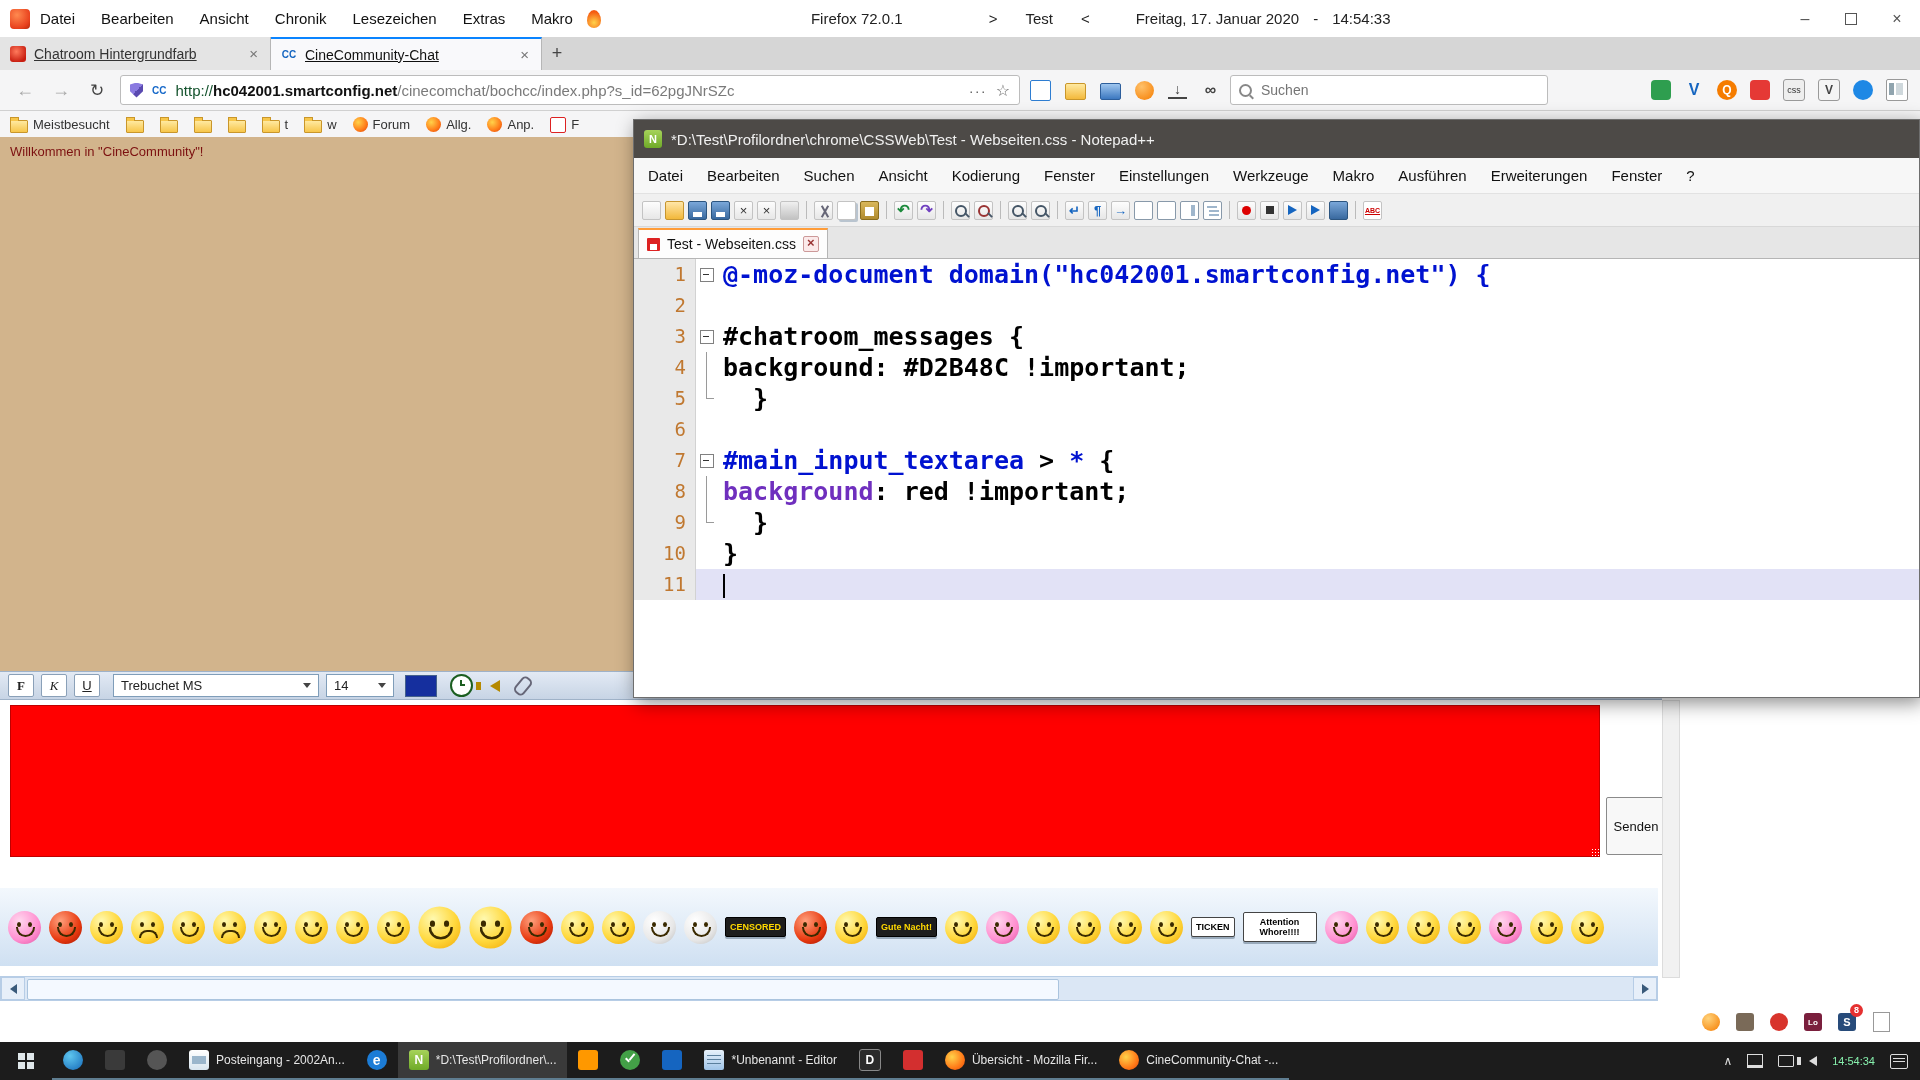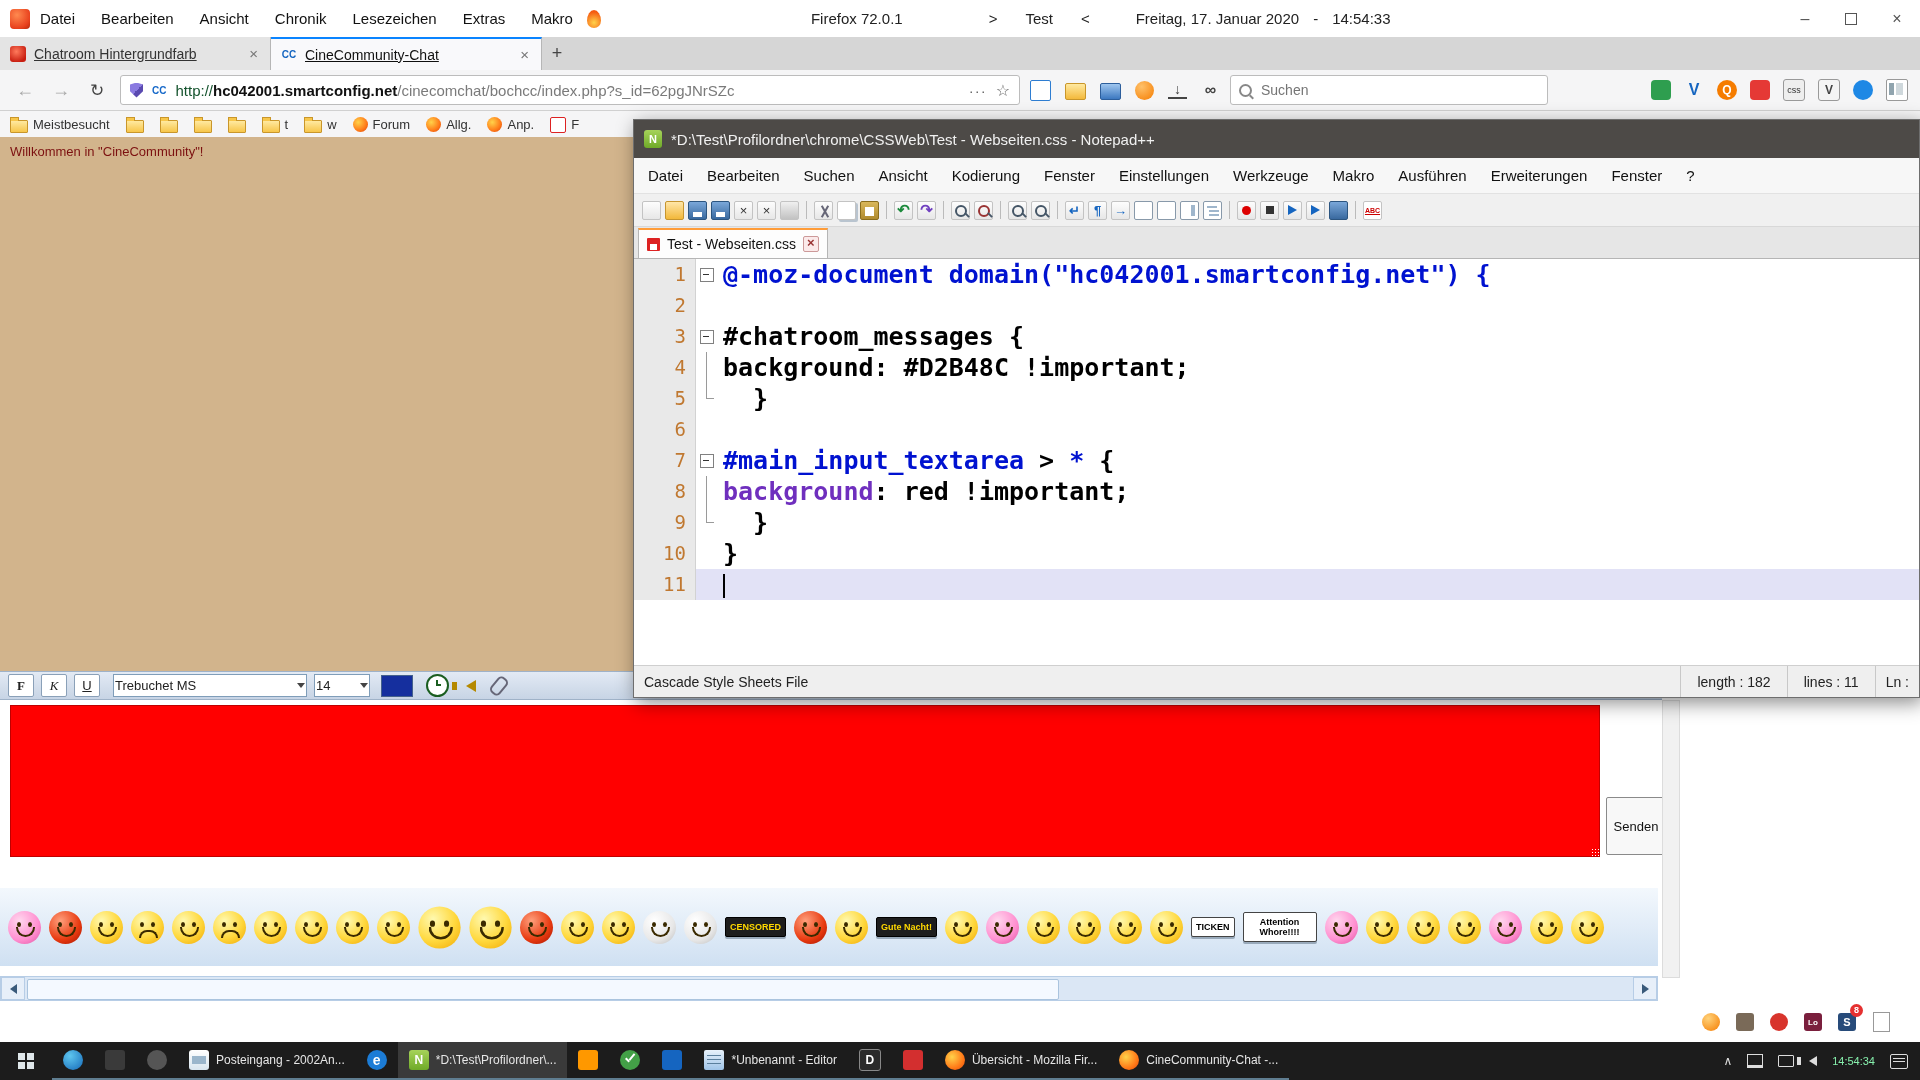--- a/index.html
+++ b/index.html
@@ -94,21 +94,21 @@
   .welcome-text{position:absolute;left:10px;top:7px;font-size:13px;color:#7c1010;}
   .chat-toolbar{position:absolute;left:0;top:534px;width:1662px;height:29px;
       background:linear-gradient(#e3eaf4,#c7d4e5);border-top:1px solid #9fb2c8;border-bottom:1px solid #9fb2c8;
       display:flex;align-items:center;gap:7px;padding:0 8px;box-sizing:border-box;}
   .fmt-btn{width:24px;height:21px;background:#fff;border:1px solid #8aa0b8;border-radius:2px;
       display:flex;align-items:center;justify-content:center;font-size:13px;color:#222;}
   .fmt-btn.b{font-weight:bold;font-family:"Liberation Serif",serif;}
   .fmt-btn.i{font-style:italic;font-family:"Liberation Serif",serif;}
   .fmt-btn.u{text-decoration:underline;}
   .fake-select{height:21px;background:#fff;border:1px solid #7f9db9;display:flex;align-items:center;
-      font-size:13px;padding:0 1px;justify-content:space-between;color:#222;}
+      font-size:13px;padding:0 7px;justify-content:space-between;color:#222;}
   .sel-font{width:190px;margin-left:6px;}
   .sel-size{width:52px;}
   .sel-arrow{width:0;height:0;border-left:4px solid transparent;border-right:4px solid transparent;border-top:5px solid #444;margin-left:6px;}
   .color-swatch{width:30px;height:20px;background:#152f9e;border:1px solid #44618c;margin-left:4px;}
   .clock-icon{width:19px;height:19px;border-radius:50%;background:#fff;border:2px solid #1b5e20;position:relative;margin-left:6px;}
   .clock-icon::before{content:"";position:absolute;left:8px;top:4px;width:2px;height:6px;background:#1b5e20;}
   .clock-icon::after{content:"";position:absolute;left:8px;top:8px;width:5px;height:2px;background:#1b5e20;}
   .speaker-icon{width:0;height:0;border-top:6px solid transparent;border-bottom:6px solid transparent;
       border-right:10px solid #b58900;position:relative;margin-left:10px;}
   .speaker-icon::before{content:"";position:absolute;left:-14px;top:-4px;width:5px;height:8px;background:#b58900;}
@@ -656,26 +656,20 @@
             <span class="fold "></span>
             <span class="code-text"><span class="c-black">}</span></span>
           </div>
           <div class="code-line current">
             <span class="ln">11</span>
             <span class="fold "></span>
             <span class="code-text"><span class="caret"></span></span>
           </div>
         </div>
     </div>
-    <div class="npp-statusbar">
-      <span class="st-doctype">Cascade Style Sheets File</span>
-      <span class="st-seg">length : 182</span>
-      <span class="st-seg">lines : 11</span>
-      <span class="st-ln">Ln :</span>
-    </div>
   </div>
 
   <div id="taskbar">
     <span class="tb-start">
         <span class="win-logo"></span>
       </span>
     <div class="tb-entries">
 
         <span class="tb-entry">
           <span class="tb-ic tb-blue"></span>

